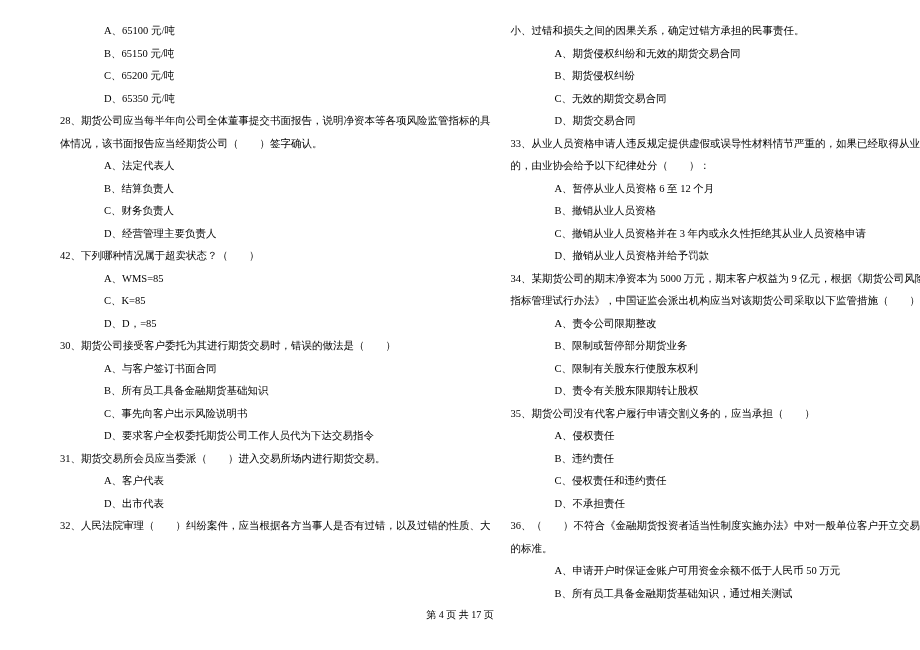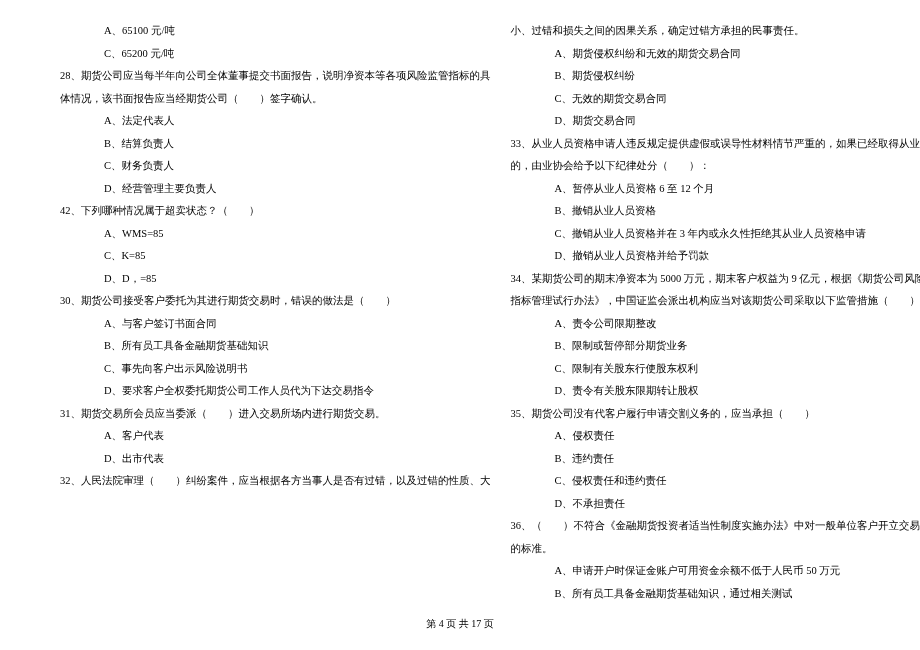--- a/index.html
+++ b/index.html
@@ -39,33 +39,35 @@
       padding-left: 44px;
     }
     .indent-q {
       padding-left: 0;
     }
     .body-text {
       padding-left: 0;
     }
     .footer {
       position: absolute;
-      bottom: 19px;
+      bottom: 28px;
       width: 100%;
       text-align: center;
       font-size: 10px;
     }
   </style>
 </head>
 <body>
 
 <div class="page">
   <div class="column col-left">
     <div class="line indent-ans">A、65100 元/吨</div>
+    <div class="line indent-ans">B、65150 元/吨</div>
     <div class="line indent-ans">C、65200 元/吨</div>
+    <div class="line indent-ans">D、65350 元/吨</div>
 
     <div class="line indent-q">28、期货公司应当每半年向公司全体董事提交书面报告，说明净资本等各项风险监管指标的具</div>
     <div class="line body-text">体情况，该书面报告应当经期货公司（　　）签字确认。</div>
     <div class="line indent-ans">A、法定代表人</div>
     <div class="line indent-ans">B、结算负责人</div>
     <div class="line indent-ans">C、财务负责人</div>
     <div class="line indent-ans">D、经营管理主要负责人</div>
 
     <div class="line indent-q">42、下列哪种情况属于超卖状态？（　　）</div>
     <div class="line indent-ans">A、WMS=85</div>

